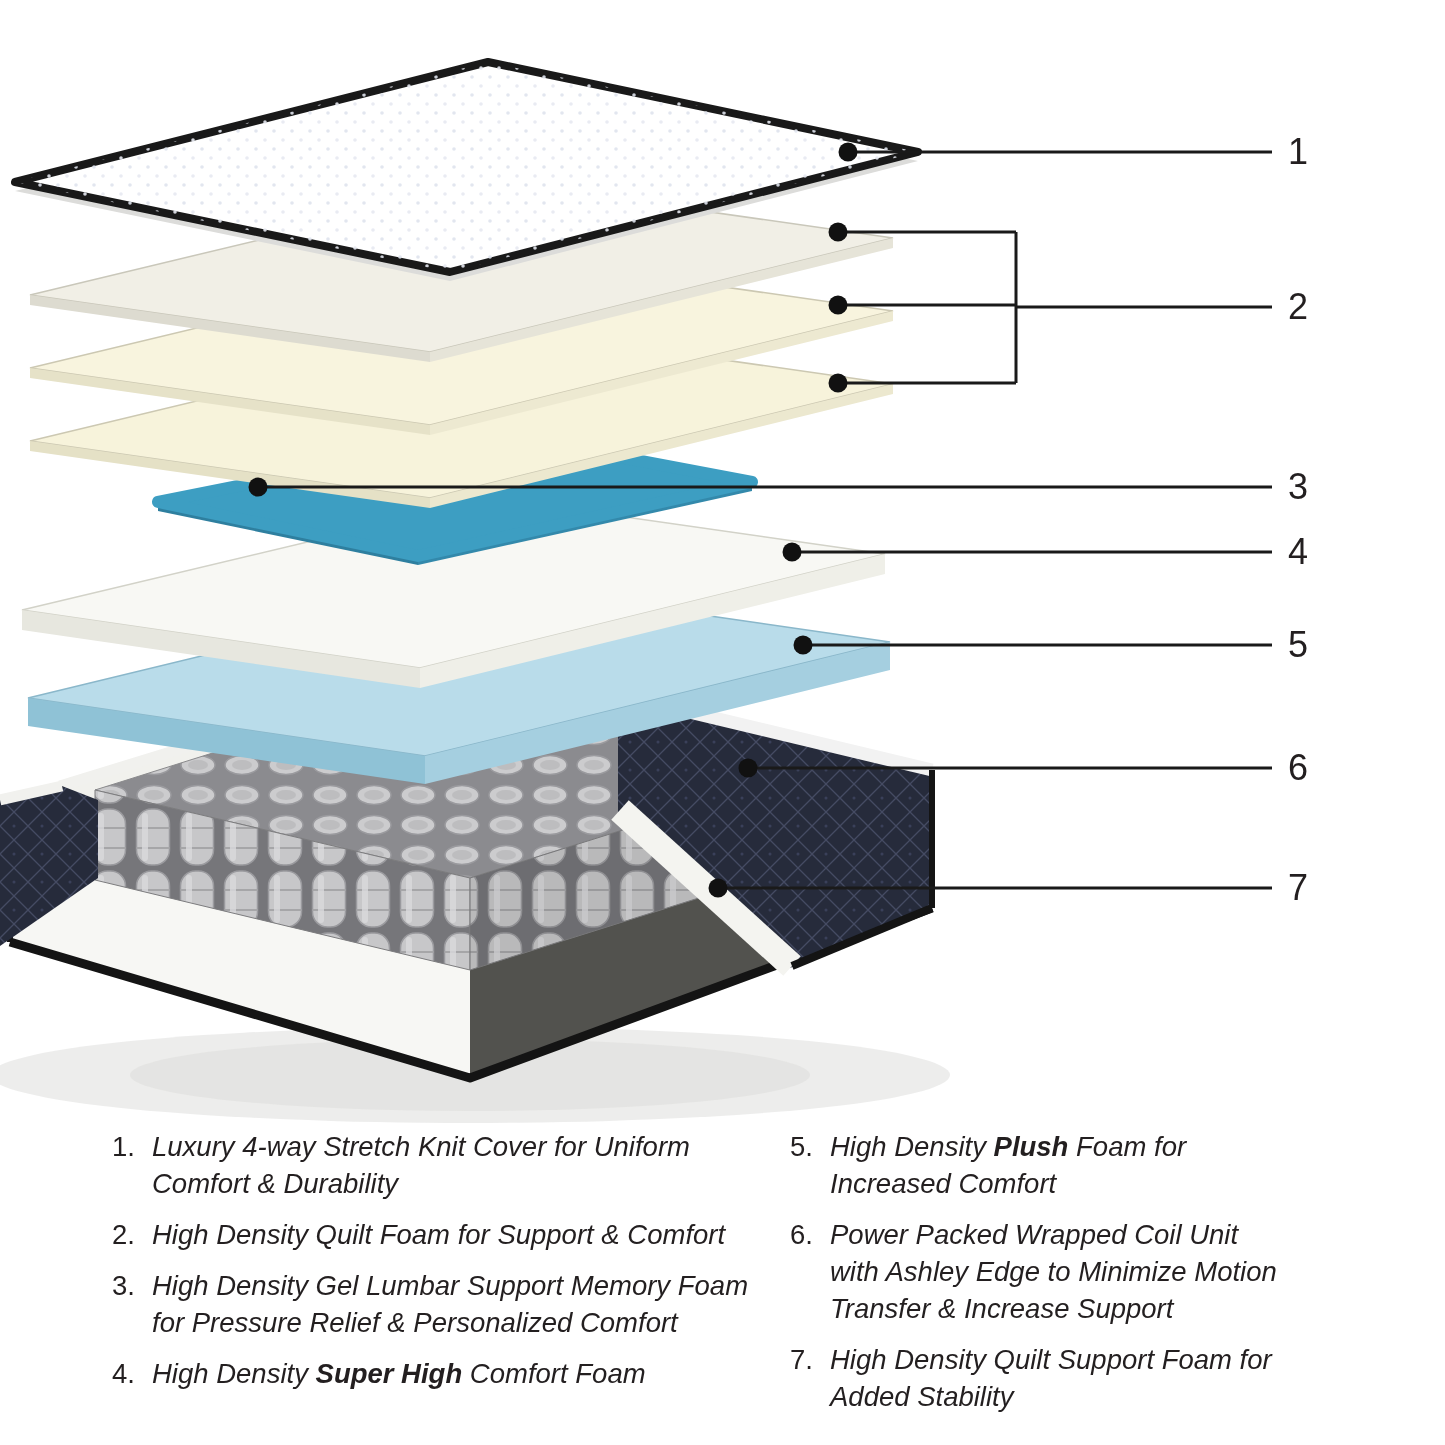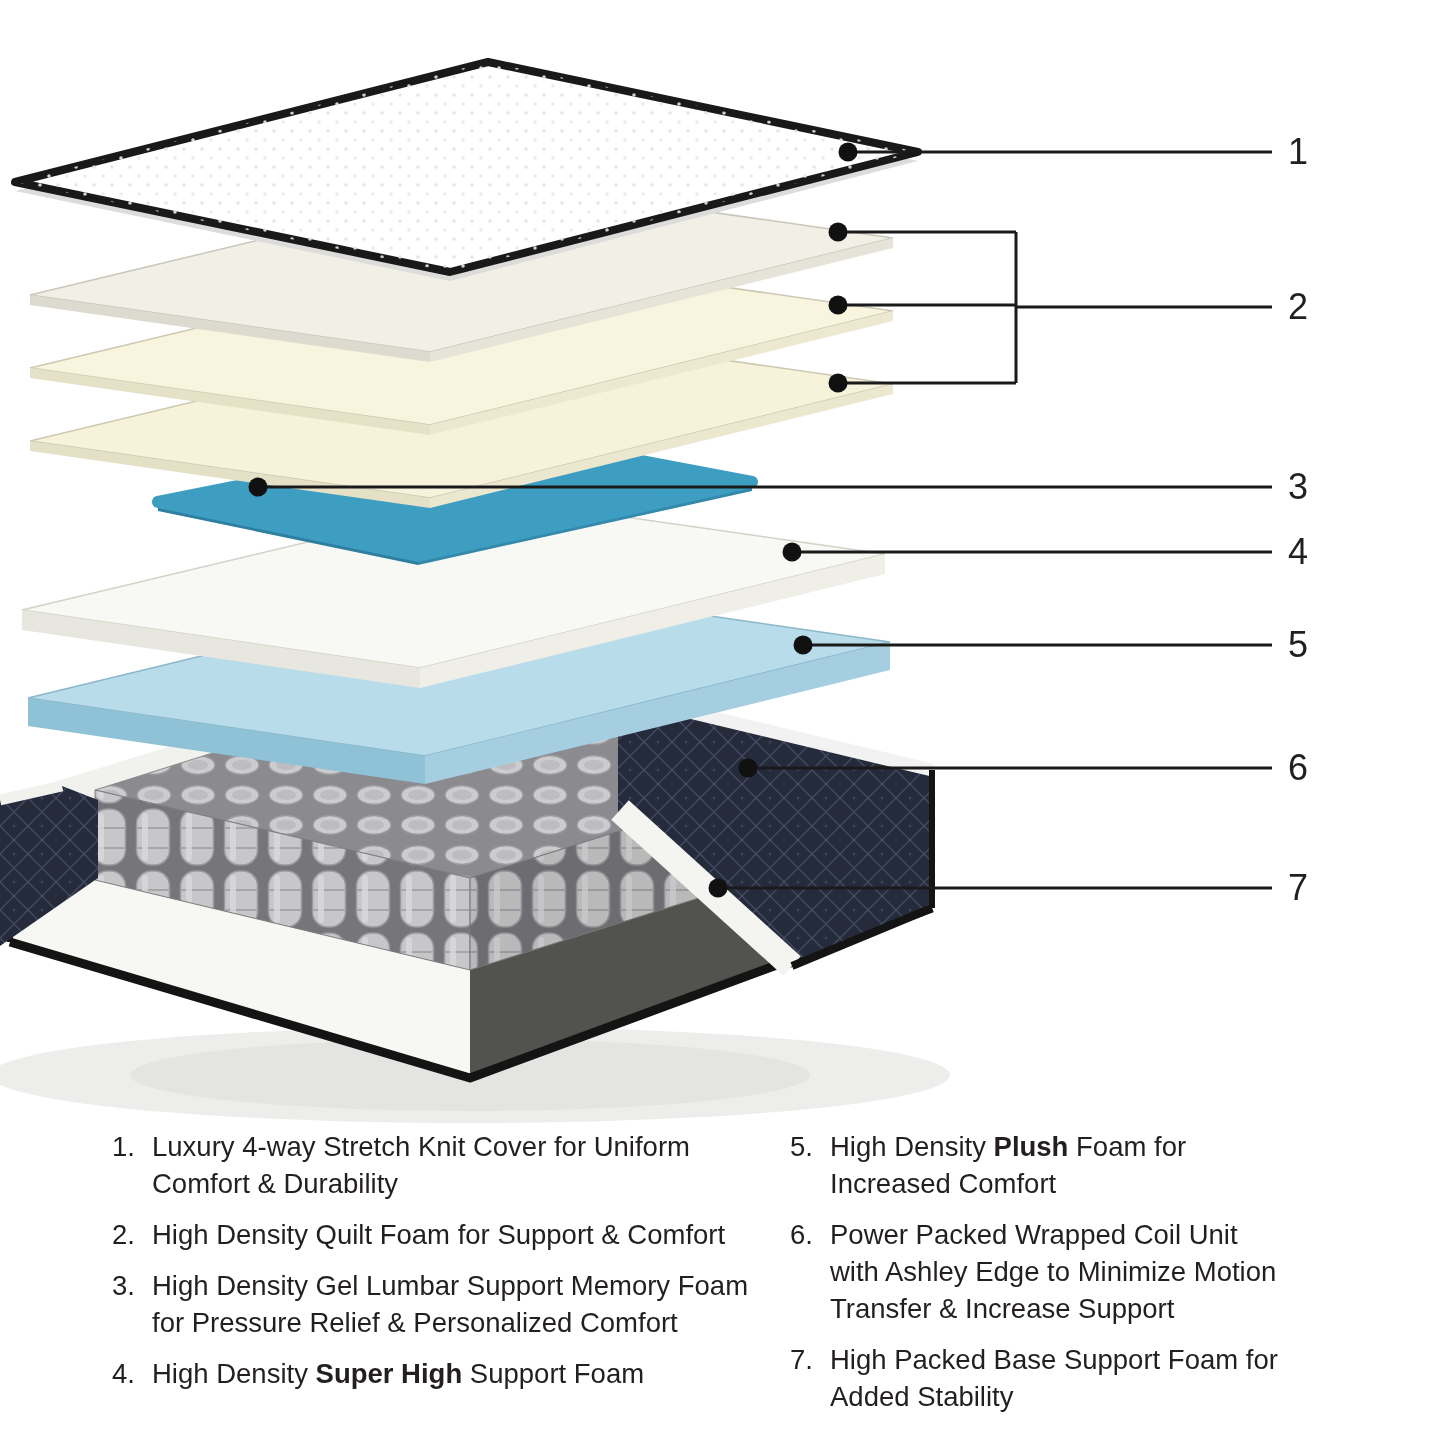--- a/index.html
+++ b/index.html
@@ -4,21 +4,21 @@
 <style>
   html,body{margin:0;padding:0;background:#ffffff;}
   body{width:1445px;height:1445px;font-family:"Liberation Sans",sans-serif;color:#231f20;position:relative;overflow:hidden;}
   .stage{position:absolute;inset:0;width:1445px;height:1445px;}
   svg.diagram{position:absolute;left:0;top:0;width:1445px;height:1445px;display:block;}
   .legend-col{position:absolute;top:1128px;}
   .legend-col.left{left:112px;width:640px;}
   .legend-col.right{left:790px;width:492px;}
   .legend-item{display:flex;align-items:flex-start;margin-bottom:14px;font-size:27.5px;line-height:37px;color:#231f20;}
   .legend-item .num{flex:none;width:40px;}
-  .legend-item .txt{flex:1;}
+  .legend-item .txt{flex:1;font-style:italic;}
   .legend-item .txt b{font-weight:bold;}
 </style>
 </head>
 <body>
 
 <div class="stage">
 
 <svg class="diagram" viewBox="0 0 1445 1445">
   <defs>
     <pattern id="coilSide" patternUnits="userSpaceOnUse" width="44" height="62">
@@ -179,31 +179,31 @@
       <div class="legend-item">
         <span class="num">2.</span>
         <span class="txt"><span>High Density Quilt Foam for Support &amp; Comfort</span></span>
       </div>
       <div class="legend-item">
         <span class="num">3.</span>
         <span class="txt"><span>High Density Gel Lumbar Support Memory Foam for Pressure Relief &amp; Personalized Comfort</span></span>
       </div>
       <div class="legend-item">
         <span class="num">4.</span>
-        <span class="txt"><span>High Density </span><b>Super High</b><span> Support Foam</span></span>
+        <span class="txt"><span>High Density </span><b>Super High</b><span> Comfort Foam</span></span>
       </div>
     </div>
 <div class="legend-col right">
       <div class="legend-item">
         <span class="num">5.</span>
         <span class="txt"><span>High Density </span><b>Plush</b><span> Foam for Increased Comfort</span></span>
       </div>
       <div class="legend-item">
         <span class="num">6.</span>
         <span class="txt"><span>Power Packed Wrapped Coil Unit with Ashley Edge to Minimize Motion Transfer &amp; Increase Support</span></span>
       </div>
       <div class="legend-item">
         <span class="num">7.</span>
-        <span class="txt"><span>High Packed Base Support Foam for Added Stability</span></span>
+        <span class="txt"><span>High Density Quilt Support Foam for Added Stability</span></span>
       </div>
     </div>
 
 </div>
 
 </body></html>

